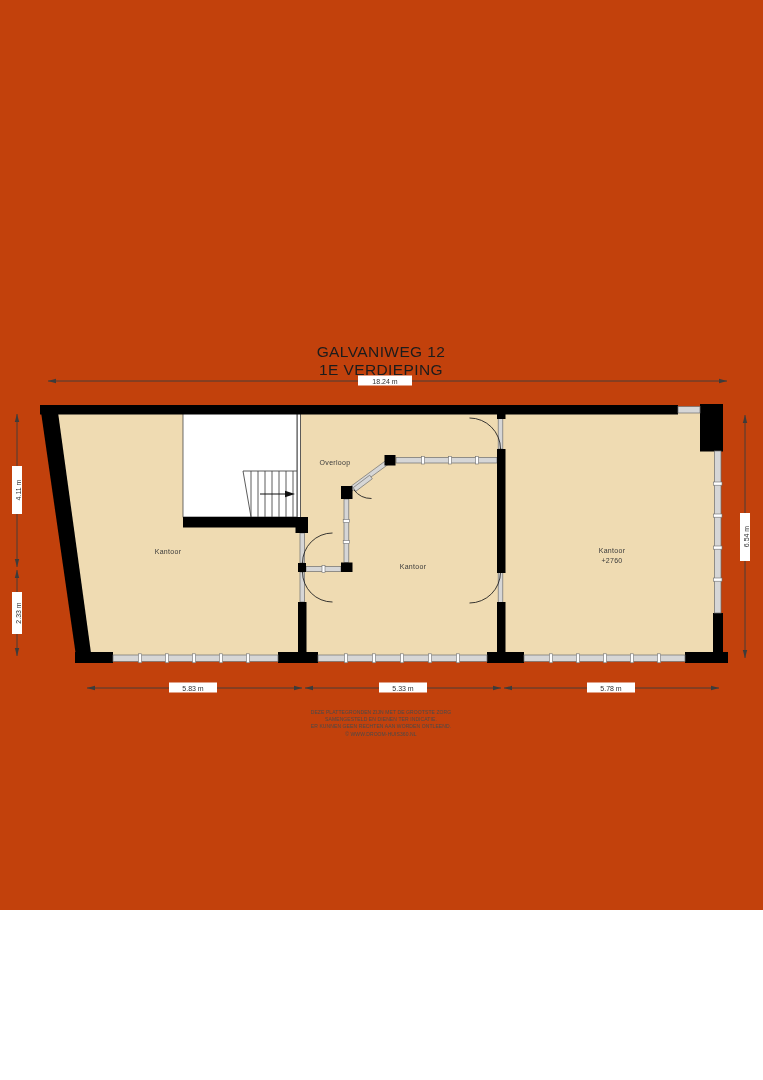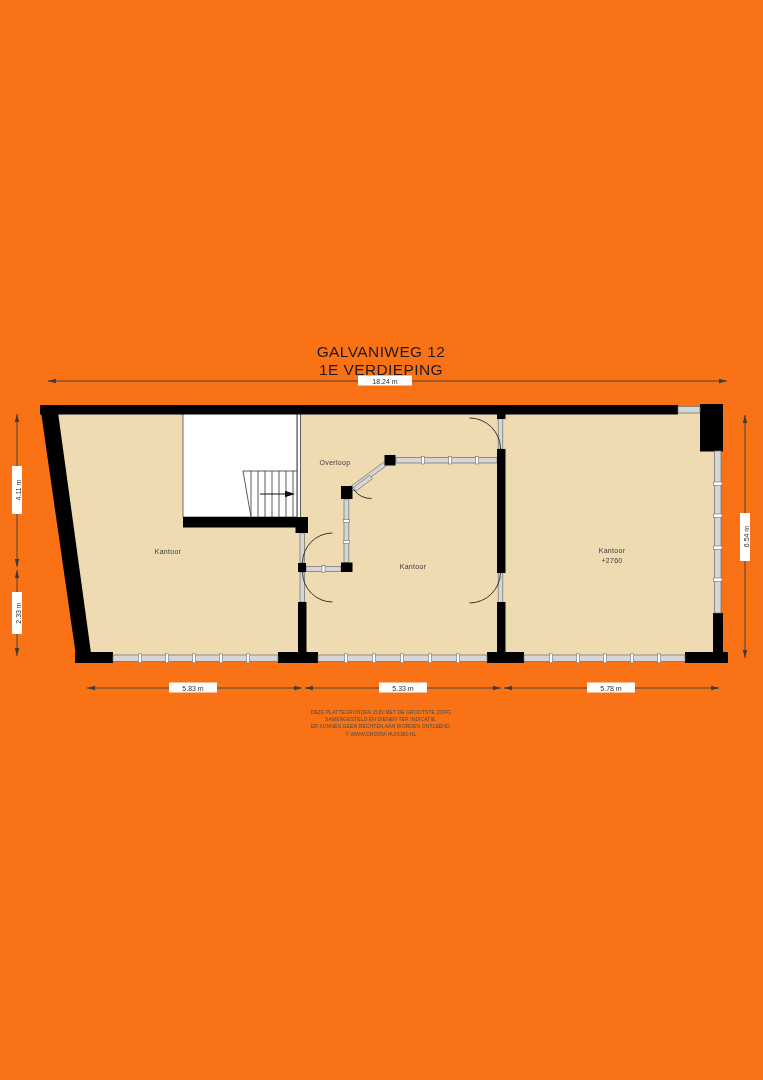--- a/index.html
+++ b/index.html
@@ -1,20 +1,20 @@
 <!DOCTYPE html>
 <html><head>
 <meta charset="utf-8">
 <style>
   html, body { margin: 0; padding: 0; background: #ffffff; }
   .canvas {
     position: relative;
     width: 763px;
-    height: 1080px;
-    background: #f97316;
+    height: 910px;
+    background: #c2410c;
     overflow: hidden;
     font-family: "Liberation Sans", sans-serif;
   }
   svg text {
     font-family: "Liberation Sans", sans-serif;
     fill: #2b2b2b;
   }
   .title-text { font-size: 15.5px; letter-spacing: 0.4px; fill: #1c1c1c; }
   .room-label { font-size: 7px; letter-spacing: 0.3px; fill: #3a3a3a; }
   .dim-label  { font-size: 7px; fill: #303030; }

